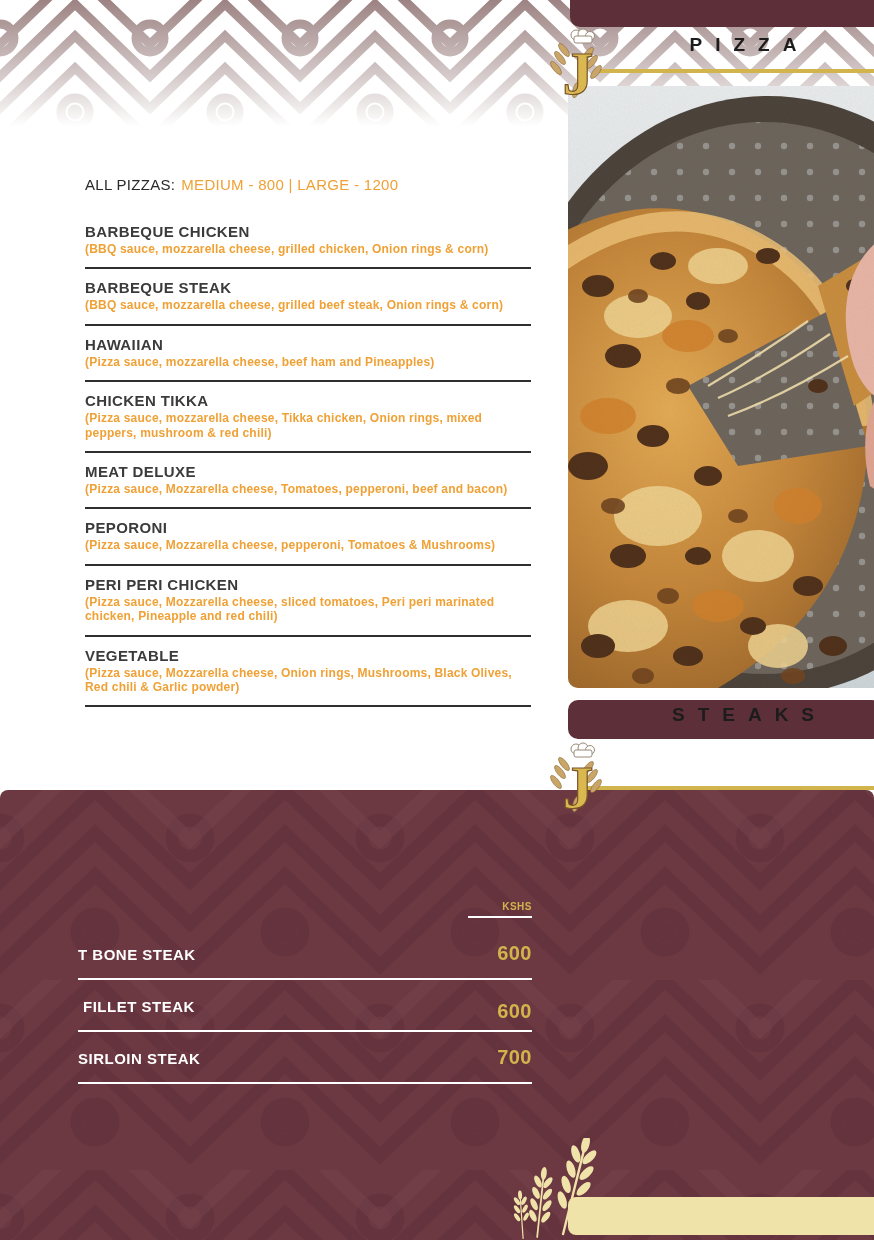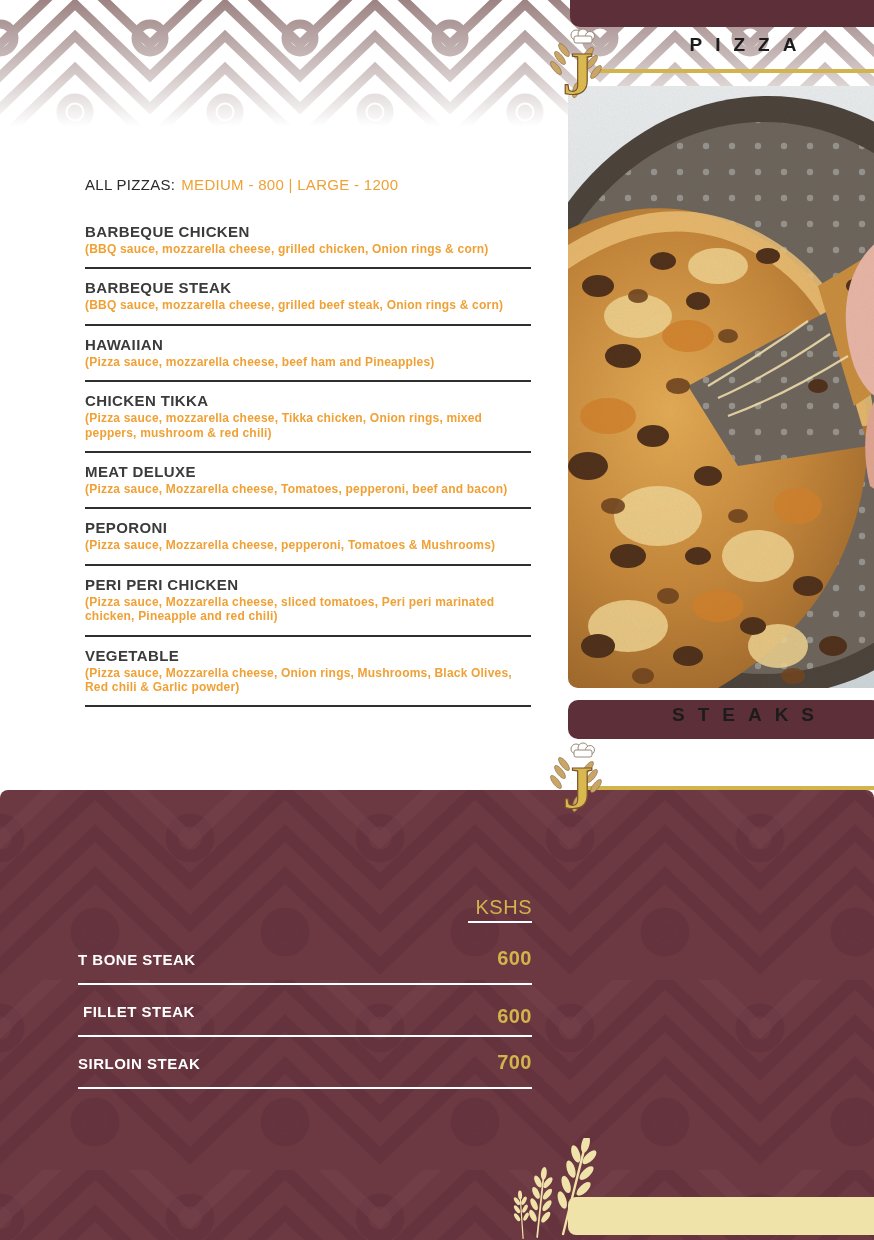--- a/index.html
+++ b/index.html
@@ -66,21 +66,21 @@
 
   
   .maroon-section {
     position:absolute; left:0; right:0; top:790px; bottom:0;
     background:var(--maroon_section,#6c3842); border-radius:8px 8px 0 0; overflow:hidden;
   }
   .maroon-section > svg.bgpat { position:absolute; inset:0; width:100%; height:100%; }
 
   .steaks-table { position:absolute; left:78px; top:106px; width:454px; }
   .kshs-wrap { text-align:right; margin-bottom:2px; }
-  .kshs { display:inline-block; font-size:20px; font-weight:normal; color:var(--gold,#d2b44c); letter-spacing:.5px; }
+  .kshs { display:inline-block; font-size:10px; font-weight:bold; color:var(--gold,#d2b44c); letter-spacing:.5px; }
   .kshs-underline { width:64px; height:2px; background:#fff; margin-left:auto; margin-bottom:10px; }
   .steak-row {
     display:flex; justify-content:space-between; align-items:baseline;
     border-bottom:2px solid #ffffff; padding:9px 0 13px;
   }
   .steak-name { font-size:15px; font-weight:bold; color:#ffffff; letter-spacing:.5px;margin-top:9px; }
   .steak-price { font-size:20px; font-weight:bold; color:var(--gold,#d2b44c); letter-spacing:.5px; }
   .steak-row.r2 .steak-name { padding-left:5px; }
   .steak-row.r2 .steak-price { position:relative; top:6px; }
 

